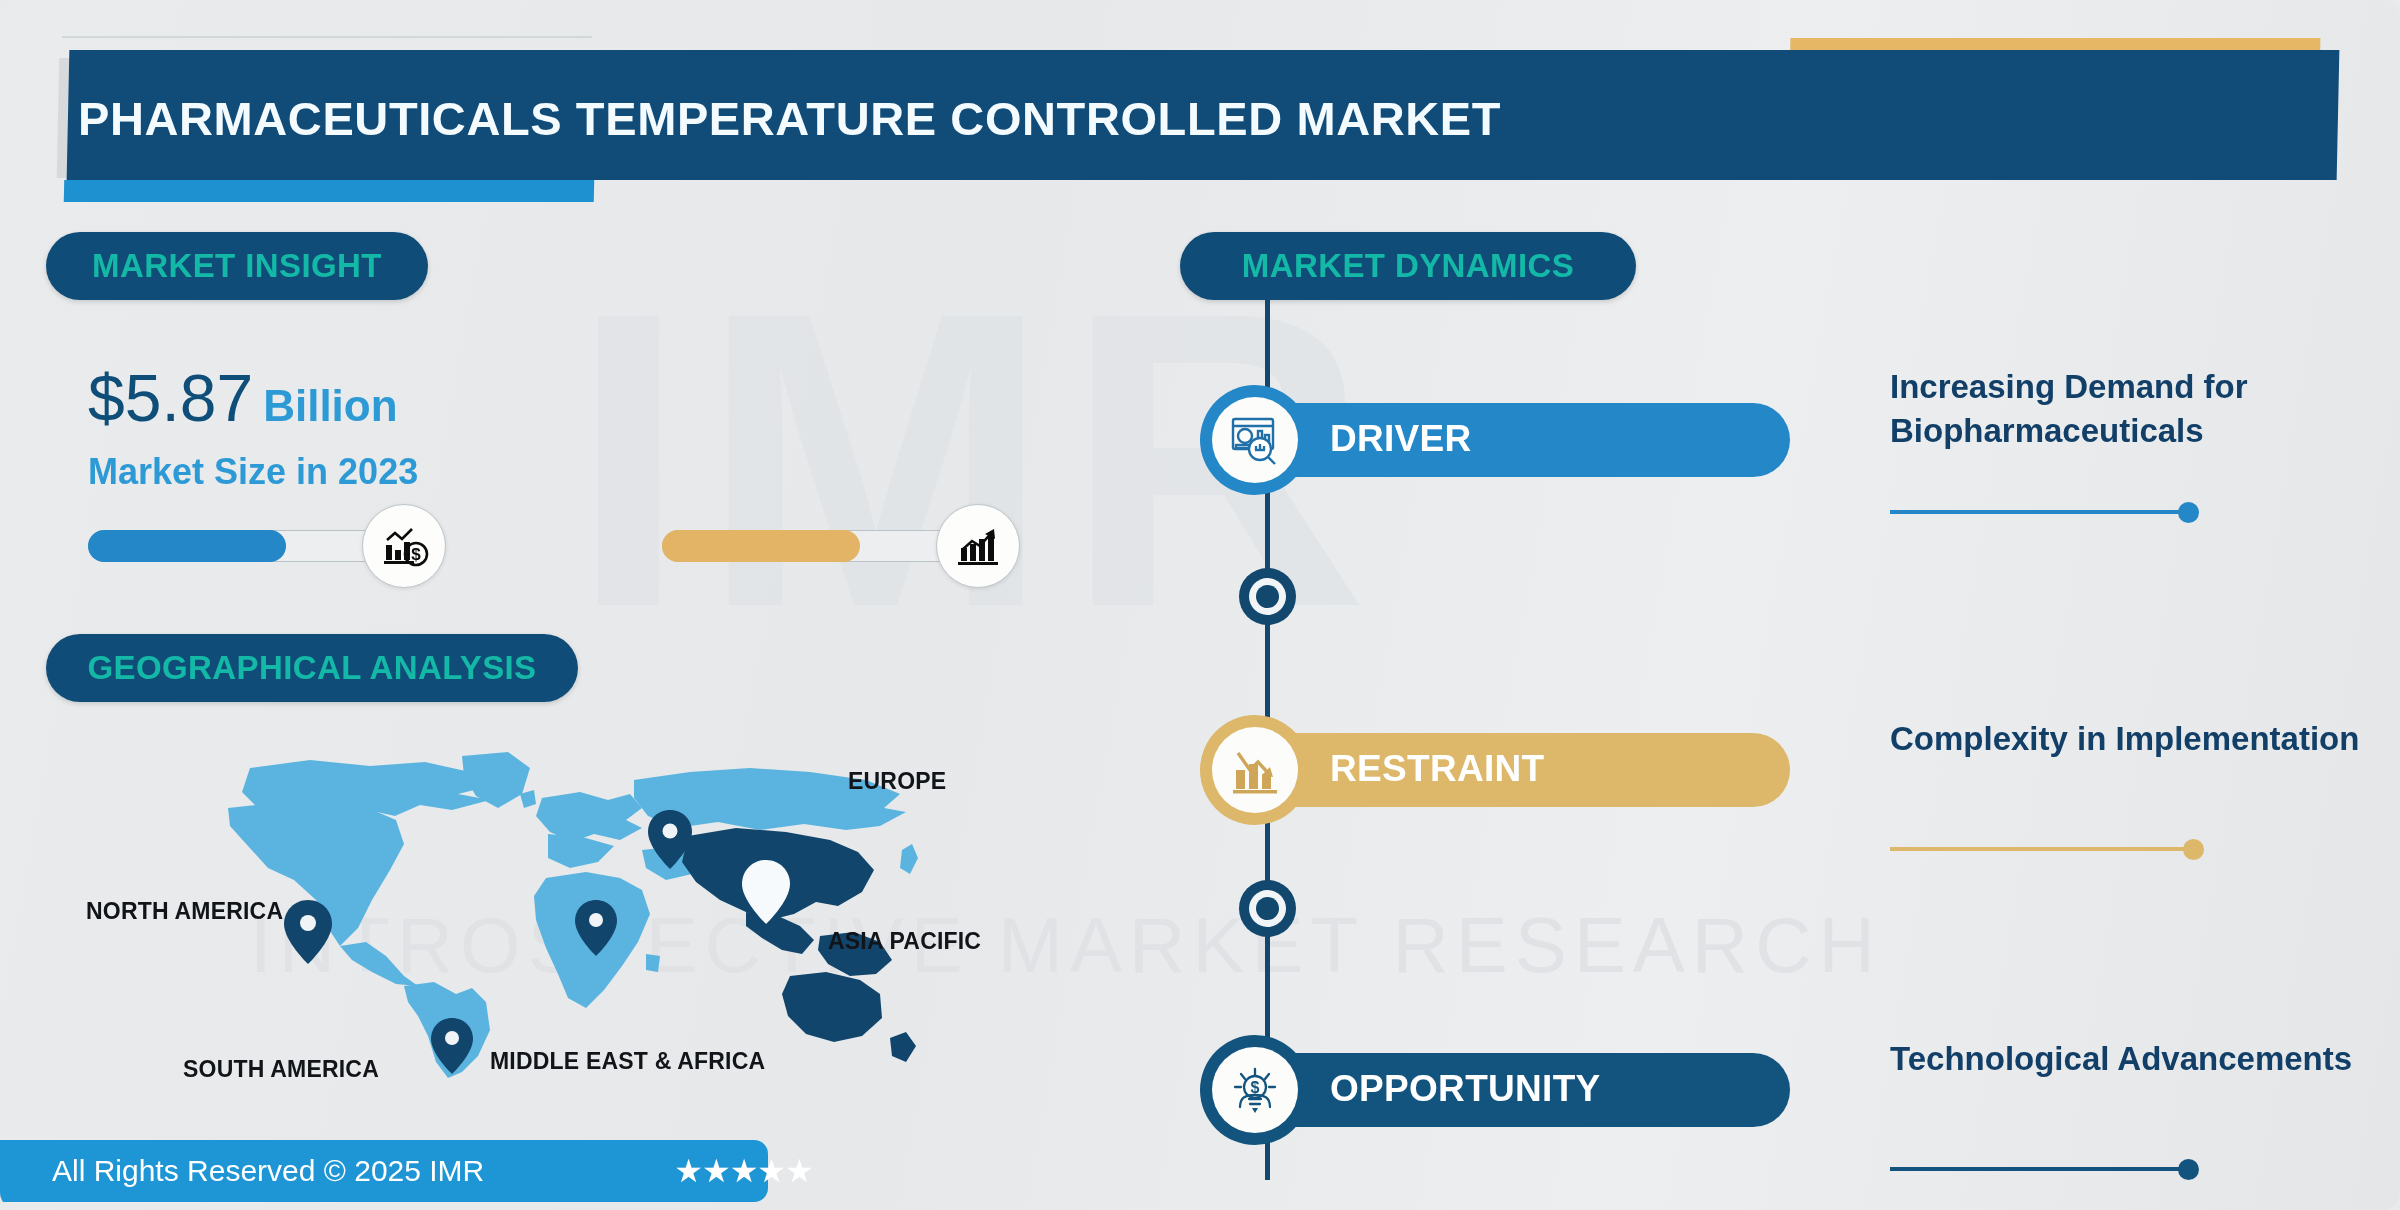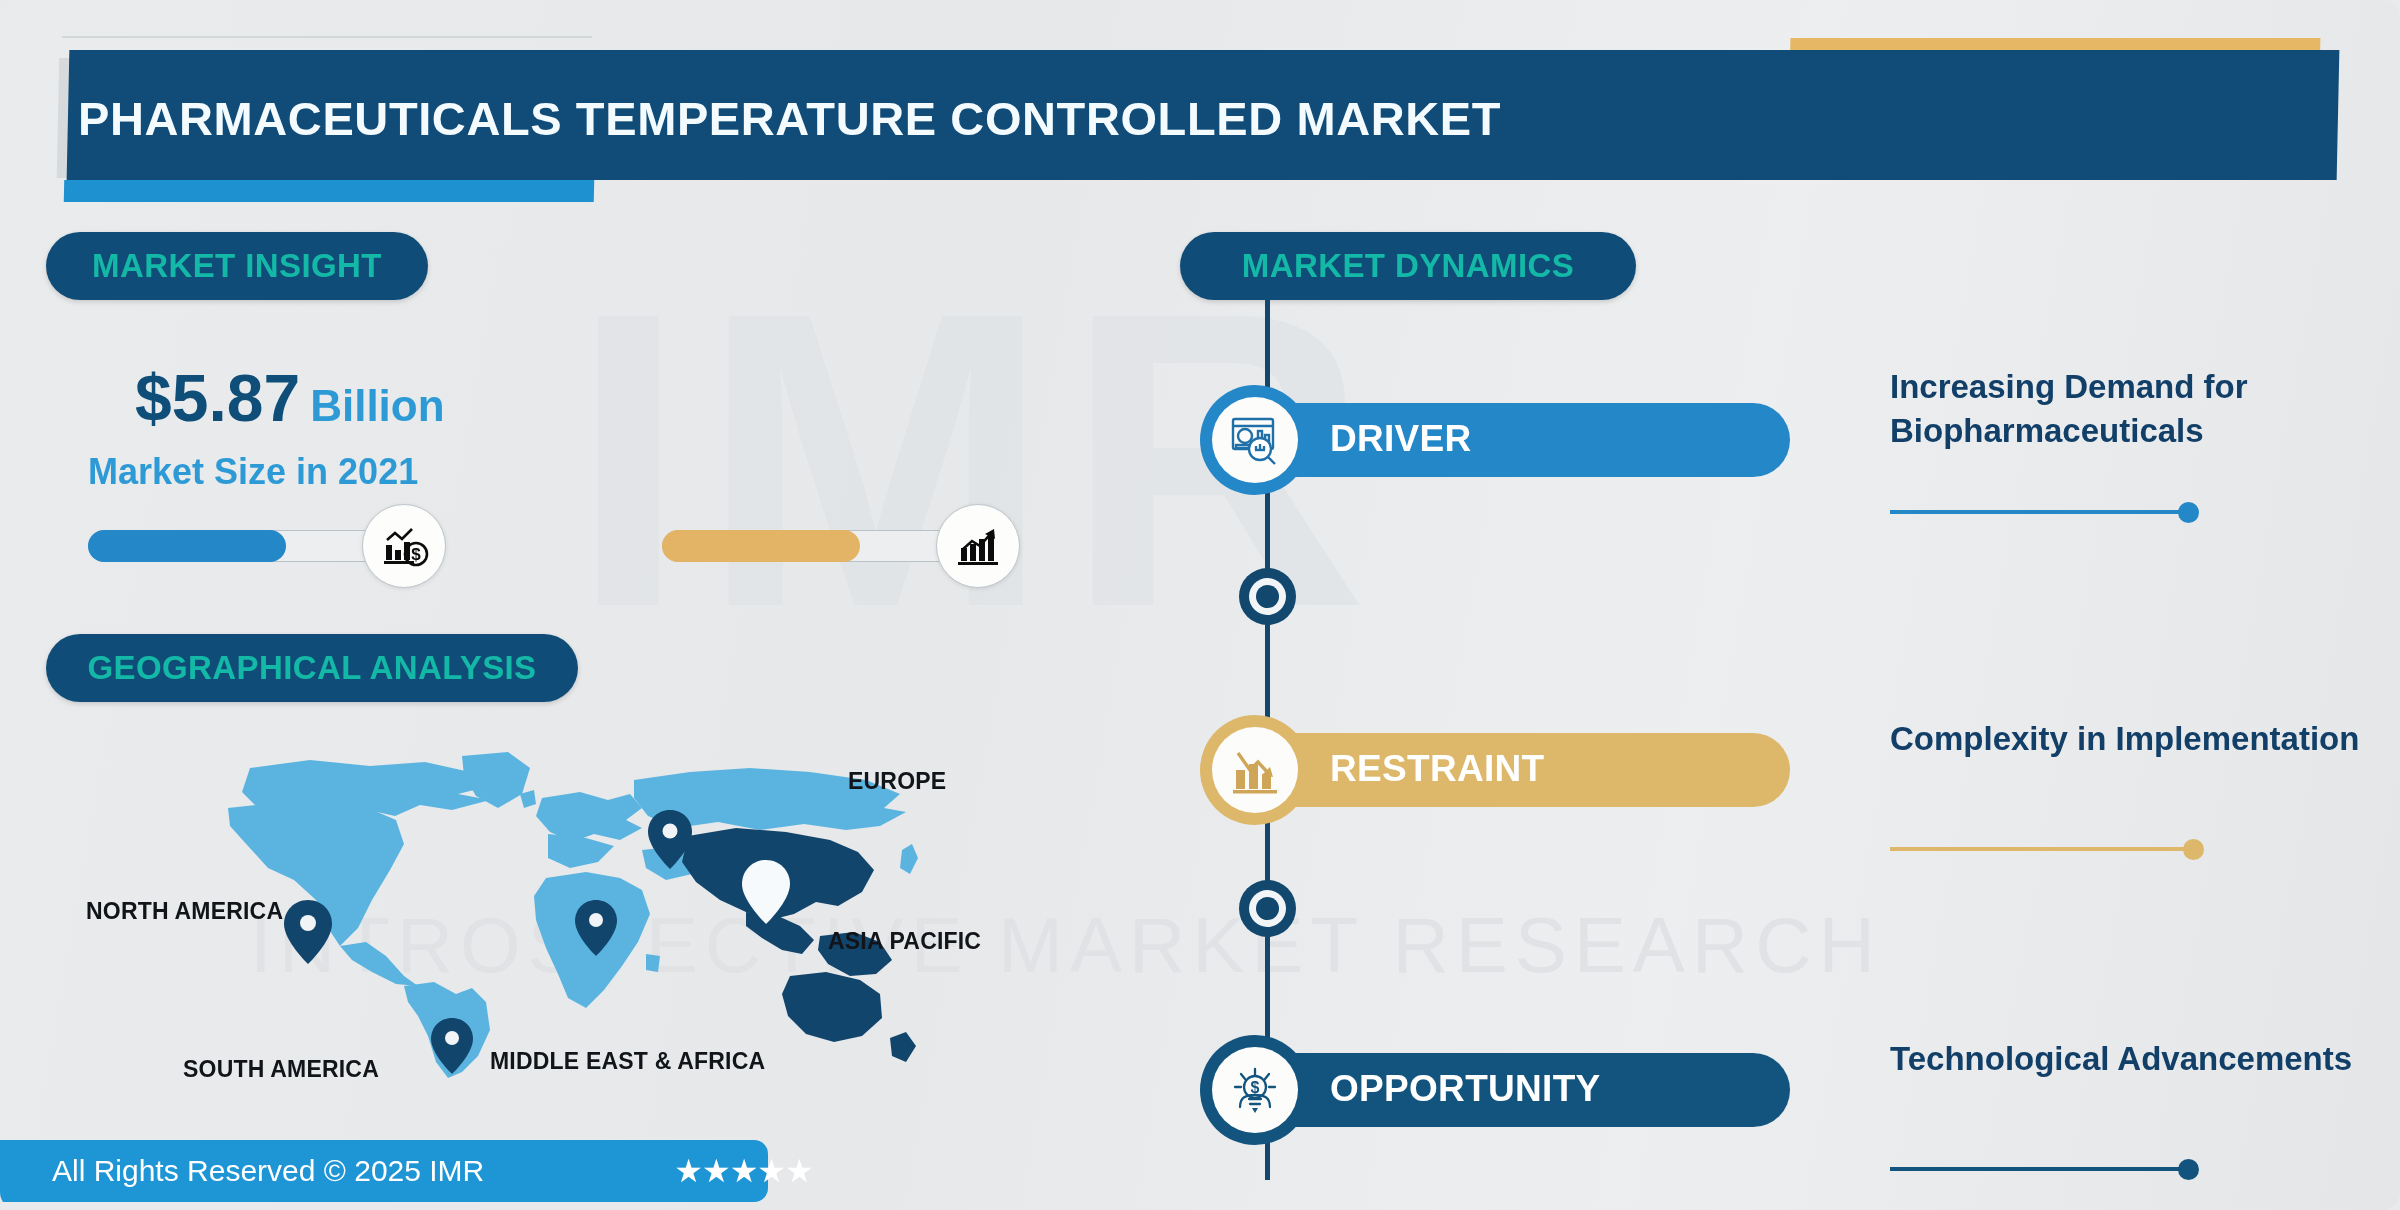--- a/index.html
+++ b/index.html
@@ -76,22 +76,22 @@
     box-shadow: 0 2px 5px rgba(0,0,0,.15);
     white-space: nowrap;
   }
   #pill-insight  { left: 46px;  top: 232px; width: 382px; height: 68px; }
   #pill-geo      { left: 46px;  top: 634px; width: 532px; height: 68px; }
   #pill-dynamics { left: 1180px; top: 232px; width: 456px; height: 68px; }
 
   
   .metric { position: absolute; }
   .metric .val {
-    font-size: 66px; font-weight: 700; color: #0e4e79; line-height: 1;
-    display: inline-block; vertical-align: baseline; margin-left: 47px;
+    font-size: 66px; font-weight: 400; color: #0e4e79; line-height: 1;
+    display: inline-block; vertical-align: baseline;
   }
   .metric .unit {
     font-size: 44px; font-weight: 600; color: #2d9ad6; line-height: 1;
     display: inline-block; vertical-align: baseline; margin-left: 10px;
   }
   .metric .sub {
     margin-top: 20px;
     font-size: 36px; font-weight: 600; color: #2d9ad6; white-space: nowrap;
   }
   #metric-size { left: 88px;  top: 365px; }
@@ -226,21 +226,21 @@
   <div class="hdr-bar"></div>
   <div class="hdr-title">PHARMACEUTICALS TEMPERATURE CONTROLLED MARKET</div>
   <div class="hdr-accent"></div>
 
   <div class="pill" id="pill-insight">MARKET INSIGHT</div>
 
   <div class="metric" id="metric-size">
     <div>
       <span class="val">$5.87</span><span class="unit">Billion</span>
     </div>
-    <div class="sub">Market Size in 2021</div>
+    <div class="sub">Market Size in 2023</div>
   </div>
 
   <div class="prog" id="prog-size">
     <div class="track"></div>
     <div class="fill"></div>
     <div class="knob">
       <svg width="52" height="52" viewBox="0 0 52 52">
         <g fill="#0c0c0c">
           <rect x="8" y="25" width="6" height="15"></rect>
           <rect x="17" y="30" width="6" height="10"></rect>

